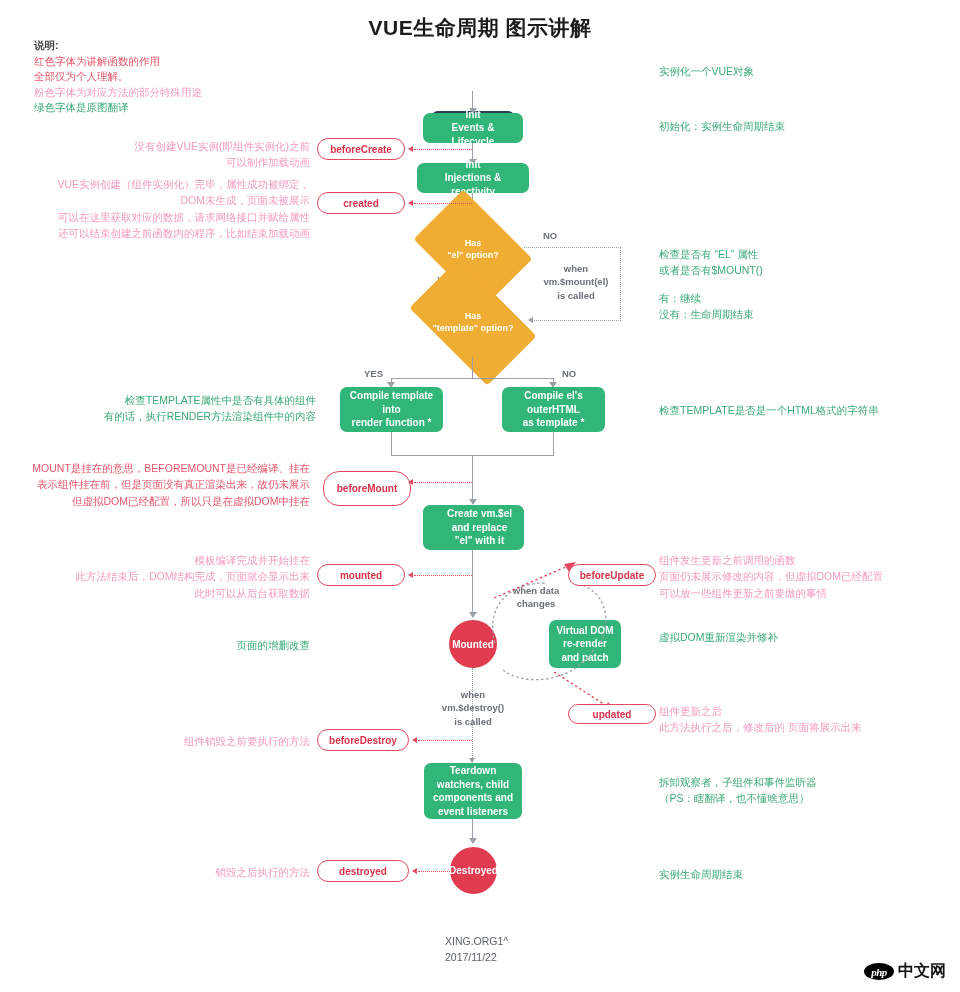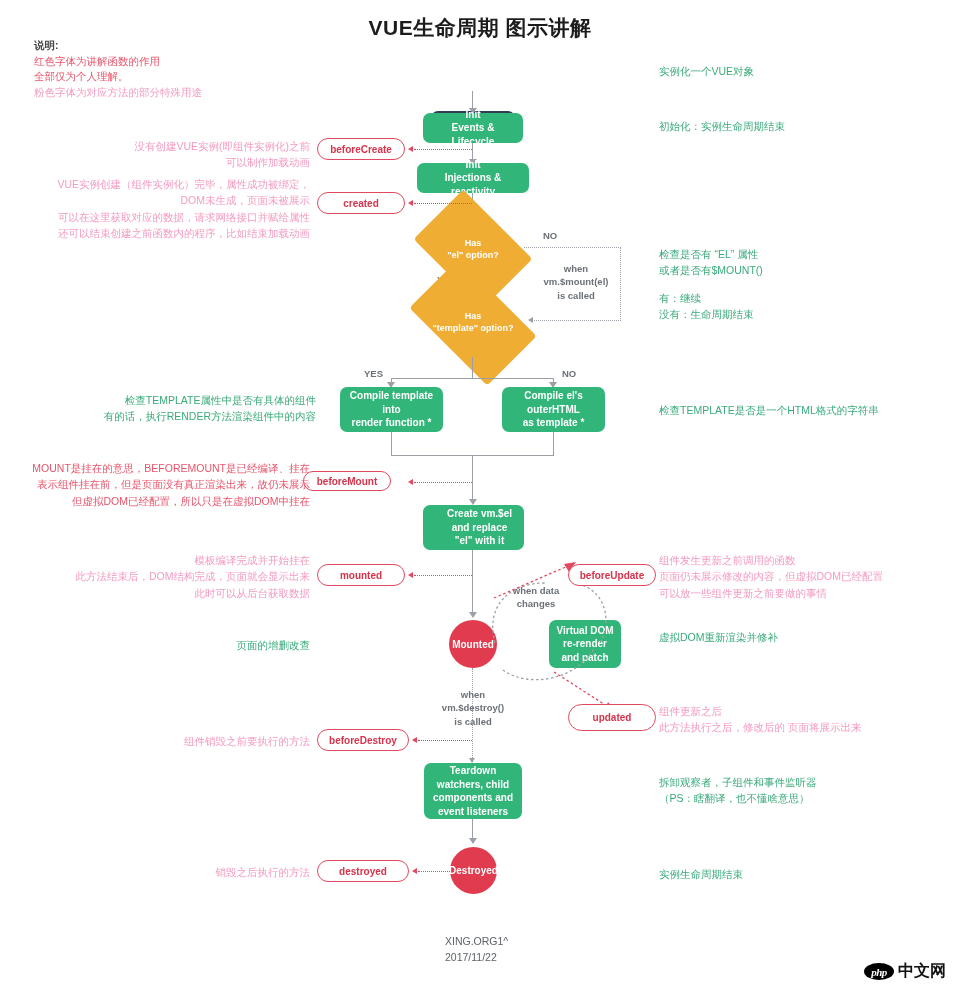--- a/index.html
+++ b/index.html
@@ -106,20 +106,21 @@
 
 <div id="stage">
 
   <div class="abs" id="title">VUE生命周期  图示讲解</div>
 
   <div class="abs" id="legend">
     <div class="lg-head">说明:</div>
     <div class="c-red">红色字体为讲解函数的作用</div>
     <div class="c-red">全部仅为个人理解。</div>
     <div class="c-pink">粉色字体为对应方法的部分特殊用途</div>
+    <div class="c-green">绿色字体是原图翻译</div>
   </div>
 
   <div class="abs node dark" style="left:431px;top:63px;width:84px;height:28px;">
     <span class="txt">new Vue()</span>
   </div>
   <div class="abs vline" style="left:472px;top:91px;height:19px;"></div>
   <div class="abs arrow-d" style="left:469px;top:108px;"></div>
 
   <div class="abs node green" style="left:423px;top:113px;width:100px;height:30px;">
     <span class="txt">Init
@@ -247,37 +248,37 @@
   </div>
   <div class="abs doth-red" style="left:414px;top:149px;width:58px;"></div>
   <div class="abs arrow-l-red" style="left:408px;top:146px;"></div>
 
   <div class="abs pill" style="left:317px;top:192px;width:88px;height:22px;">
     <span>created</span>
   </div>
   <div class="abs doth-red" style="left:414px;top:203px;width:58px;"></div>
   <div class="abs arrow-l-red" style="left:408px;top:200px;"></div>
 
-  <div class="abs pill" style="left:303px;top:471px;width:88px;height:20px;align-items:center;">
+  <div class="abs pill" style="left:323px;top:471px;width:88px;height:35px;align-items:center;">
     <span>beforeMount</span>
   </div>
   <div class="abs doth-red" style="left:414px;top:482px;width:58px;"></div>
   <div class="abs arrow-l-red" style="left:408px;top:479px;"></div>
 
   <div class="abs pill" style="left:317px;top:564px;width:88px;height:22px;">
     <span>mounted</span>
   </div>
   <div class="abs doth-red" style="left:414px;top:575px;width:58px;"></div>
   <div class="abs arrow-l-red" style="left:408px;top:572px;"></div>
 
   <div class="abs pill" style="left:568px;top:564px;width:88px;height:22px;">
     <span>beforeUpdate</span>
   </div>
 
-  <div class="abs pill" style="left:568px;top:704px;width:88px;height:27px;justify-content:center;">
+  <div class="abs pill" style="left:568px;top:704px;width:88px;height:20px;justify-content:center;">
     <span>updated</span>
   </div>
 
   <div class="abs pill" style="left:317px;top:729px;width:92px;height:22px;">
     <span>beforeDestroy</span>
   </div>
   <div class="abs doth-red" style="left:418px;top:740px;width:54px;"></div>
   <div class="abs arrow-l-red" style="left:412px;top:737px;"></div>
 
   <div class="abs pill" style="left:317px;top:860px;width:92px;height:22px;">

